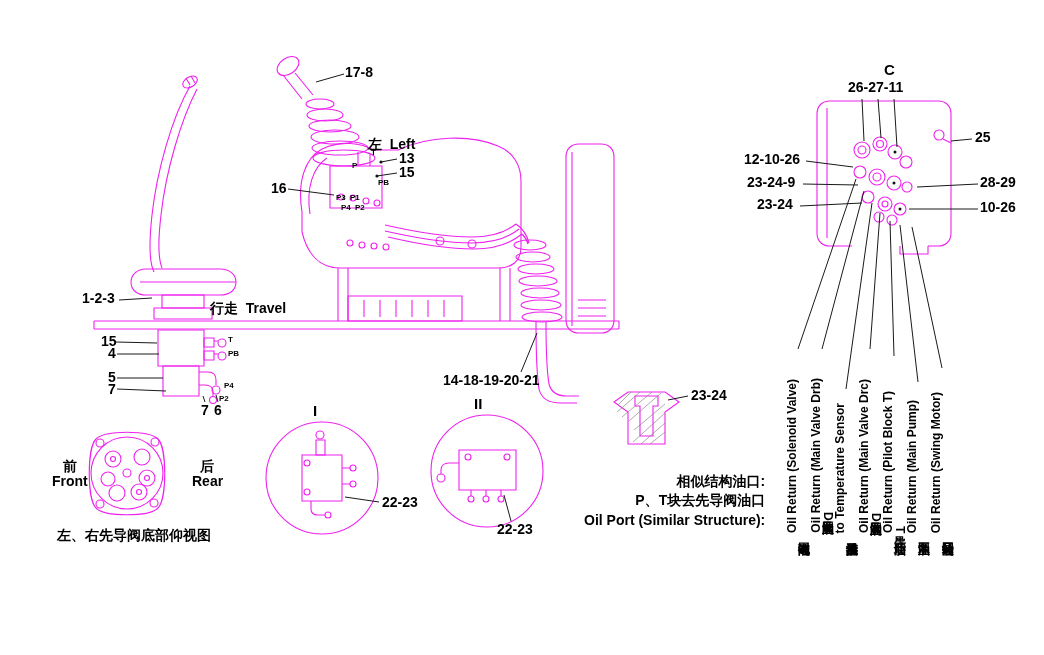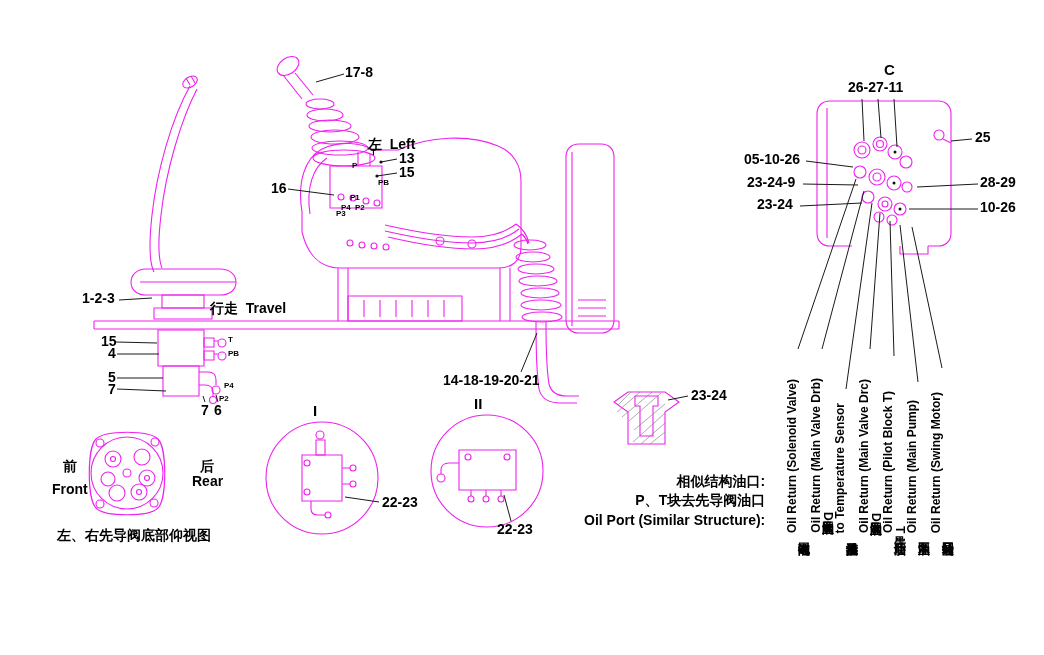--- a/index.html
+++ b/index.html
@@ -259,44 +259,44 @@
   <div class="lbl" style="left:214px;top:403px;">6</div>
   <div class="lbl" style="left:443px;top:373px;">14-18-19-20-21</div>
   <div class="lbl s15" style="left:313px;top:403px;">I</div>
   <div class="lbl s15" style="left:474px;top:396px;">II</div>
   <div class="lbl" style="left:382px;top:495px;">22-23</div>
   <div class="lbl" style="left:497px;top:522px;">22-23</div>
   <div class="lbl" style="left:691px;top:388px;">23-24</div>
 
   <div class="lbl s15" style="left:884px;top:62px;">C</div>
   <div class="lbl" style="left:848px;top:80px;">26-27-11</div>
-  <div class="lbl" style="left:744px;top:152px;">05-10-26</div>
+  <div class="lbl" style="left:744px;top:152px;">12-10-26</div>
   <div class="lbl" style="left:747px;top:175px;">23-24-9</div>
   <div class="lbl" style="left:757px;top:197px;">23-24</div>
   <div class="lbl" style="left:975px;top:130px;">25</div>
   <div class="lbl" style="left:980px;top:175px;">28-29</div>
   <div class="lbl" style="left:980px;top:200px;">10-26</div>
 
   <div class="lbl" style="left:63px;top:459px;">前</div>
-  <div class="lbl" style="left:52px;top:474px;margin-top:8px;">Front</div>
+  <div class="lbl" style="left:52px;top:474px;">Front</div>
   <div class="lbl" style="left:200px;top:459px;">后</div>
   <div class="lbl" style="left:192px;top:474px;">Rear</div>
 
   <div class="lbl" style="left:57px;top:528px;">左、右先导阀底部仰视图</div>
 
   <div class="note">
     <div class="lbl">相似结构油口:</div>
     <div class="lbl">P、T块去先导阀油口</div>
     <div class="lbl">Oil Port (Similar Structure):</div>
   </div>
 
   <div class="lbl tiny" style="left:371px;top:149px;">T</div>
   <div class="lbl tiny" style="left:352px;top:162px;">P</div>
   <div class="lbl tiny" style="left:378px;top:179px;">PB</div>
-  <div class="lbl tiny" style="left:336px;top:210px;">P3</div>
+  <div class="lbl tiny" style="left:336px;top:194px;">P3</div>
   <div class="lbl tiny" style="left:350px;top:194px;">P1</div>
   <div class="lbl tiny" style="left:341px;top:204px;">P4</div>
   <div class="lbl tiny" style="left:355px;top:204px;">P2</div>
 
   <div class="lbl tiny" style="left:228px;top:336px;">T</div>
   <div class="lbl tiny" style="left:228px;top:350px;">PB</div>
   <div class="lbl tiny" style="left:224px;top:382px;">P4</div>
   <div class="lbl tiny" style="left:219px;top:395px;">P2</div>
 
   <div class="vgroup">

